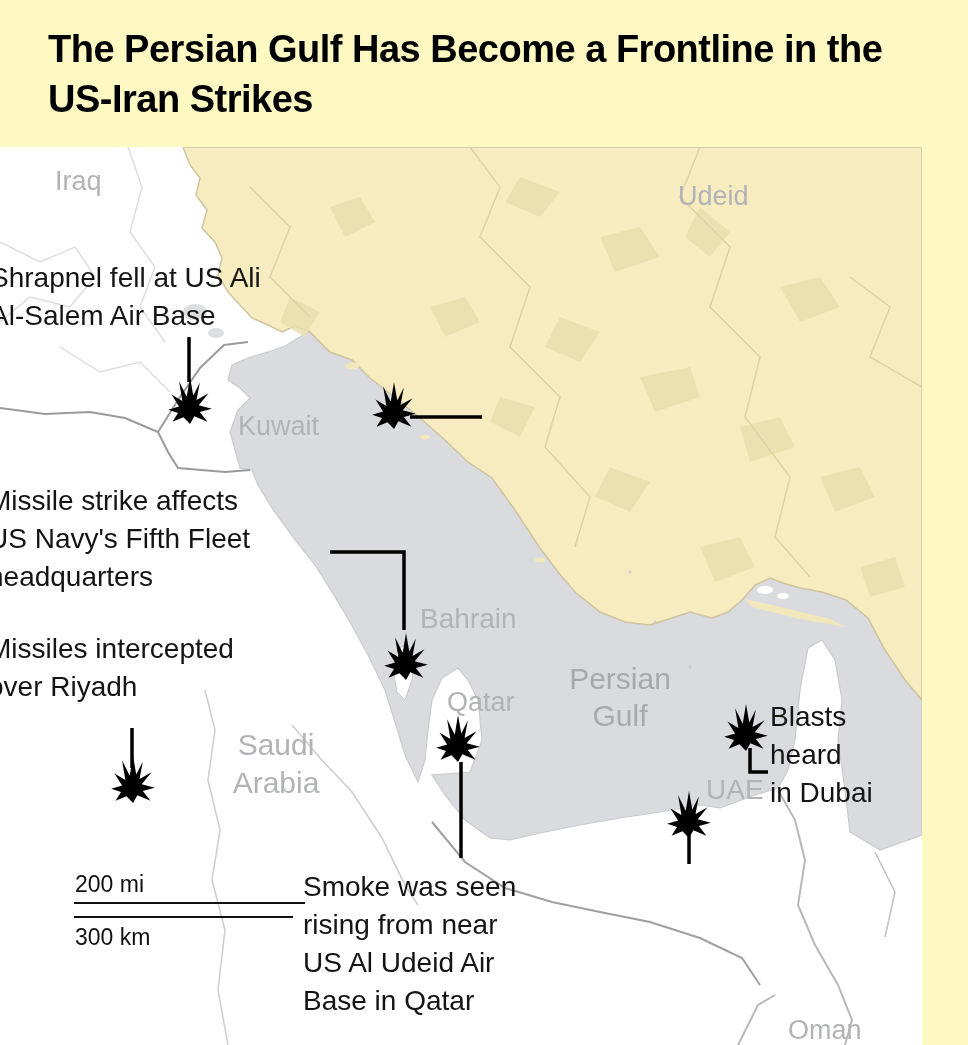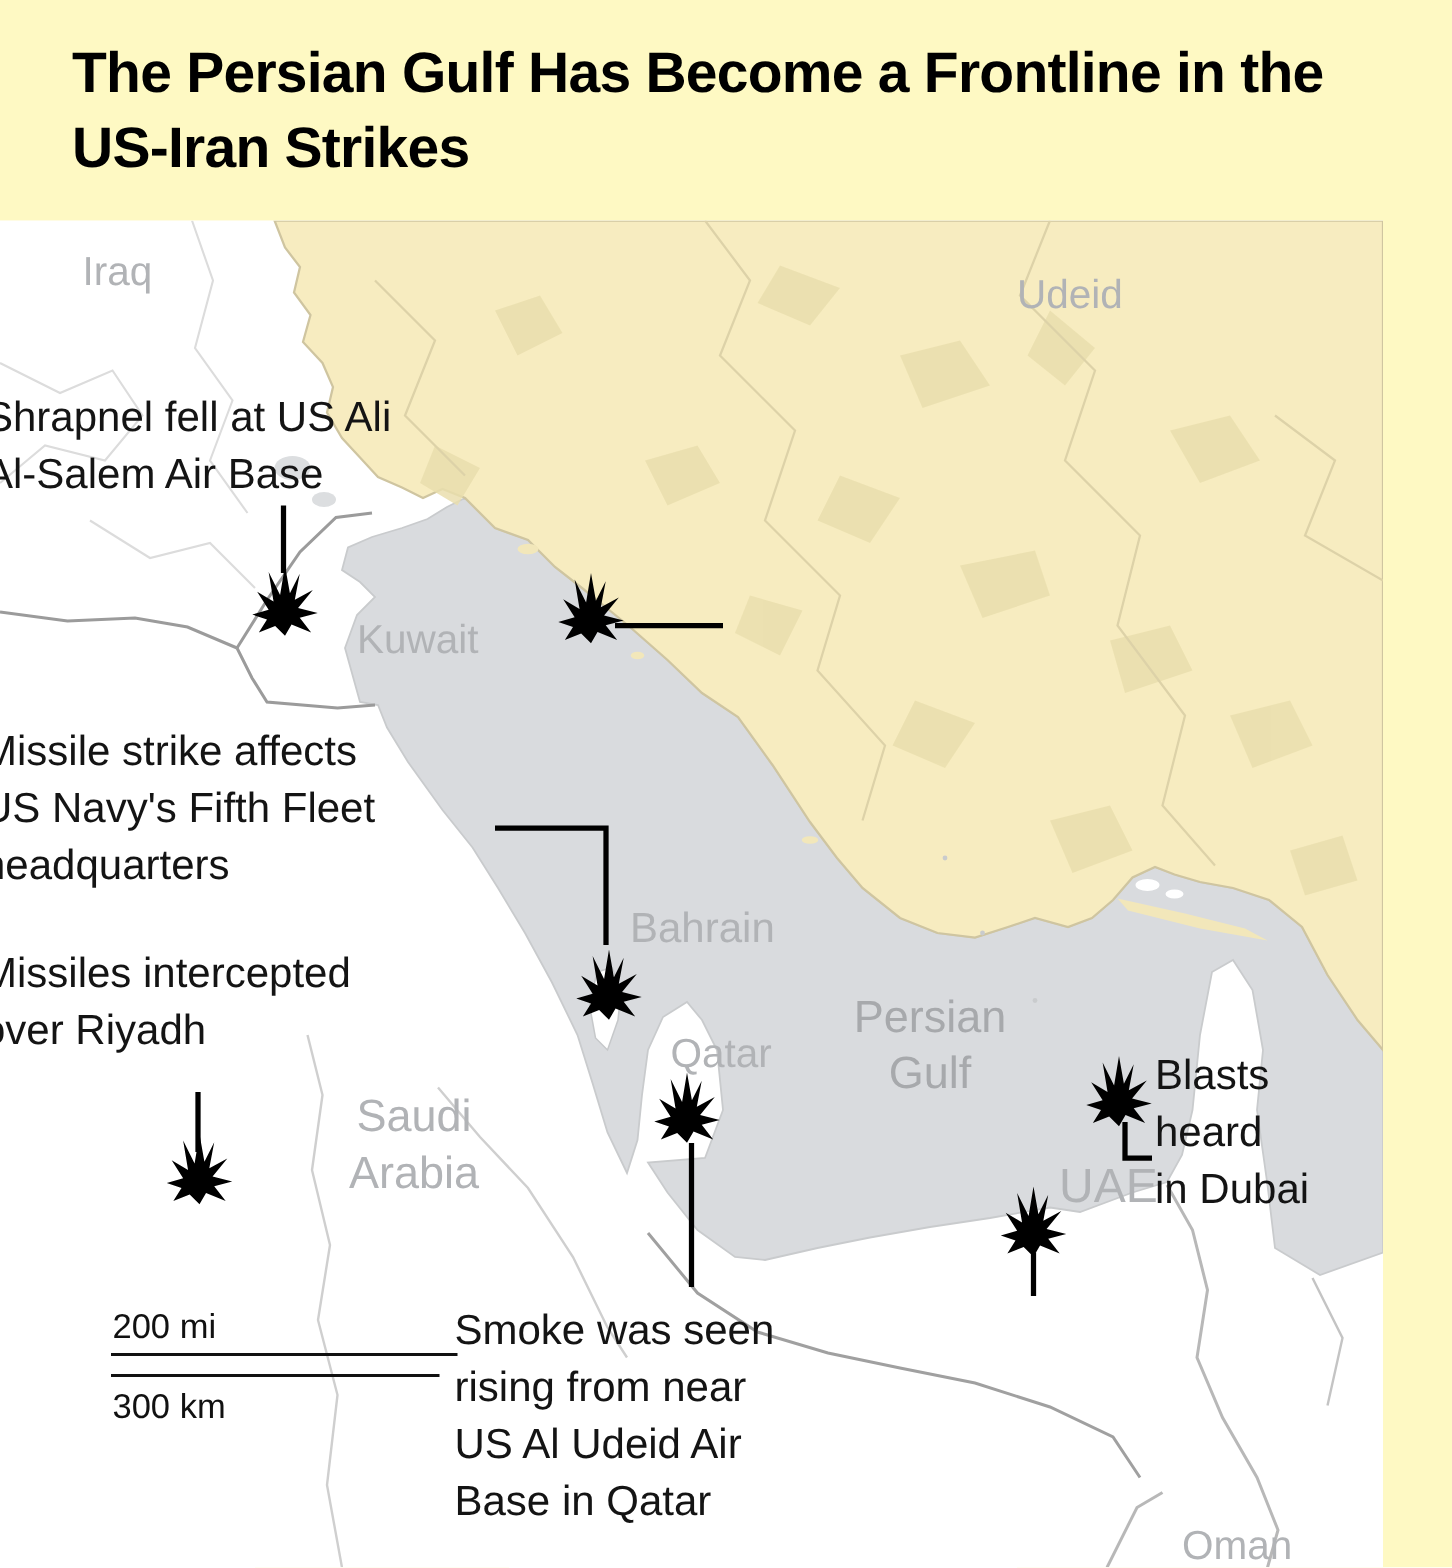--- a/index.html
+++ b/index.html
@@ -140,21 +140,21 @@
       </g>
     </svg>
 
     <div class="lbl" style="left:55px;top:16px;">Iraq</div>
     <div class="lbl" style="left:678px;top:31px;">Udeid</div>
     <div class="lbl" style="left:222px;top:261px;margin-left:16px;">Kuwait</div>
     <div class="lbl" style="left:420px;top:454px;font-size:28px;">Bahrain</div>
     <div class="lbl" style="left:447px;top:537px;">Qatar</div>
     <div class="lbl" style="left:206px;top:579px;width:140px;text-align:center;font-size:30px;line-height:38px;">Saudi
 Arabia</div>
-    <div class="lbl" style="left:706px;top:625px;font-size:32px;">UAE</div>
+    <div class="lbl" style="left:706px;top:625px;font-size:28px;">UAE</div>
     <div class="lbl" style="left:788px;top:865px;">Oman</div>
 
     <div class="lbl sea" style="left:550px;top:513px;width:140px;font-size:30px;line-height:37px;">Persian
 Gulf</div>
 
     <div class="anno" style="left:-10px;top:112px;">Shrapnel fell at US Ali
 Al-Salem Air Base</div>
     <div class="anno" style="left:-12px;top:335px;">Missile strike affects
 US Navy's Fifth Fleet
 headquarters</div>

